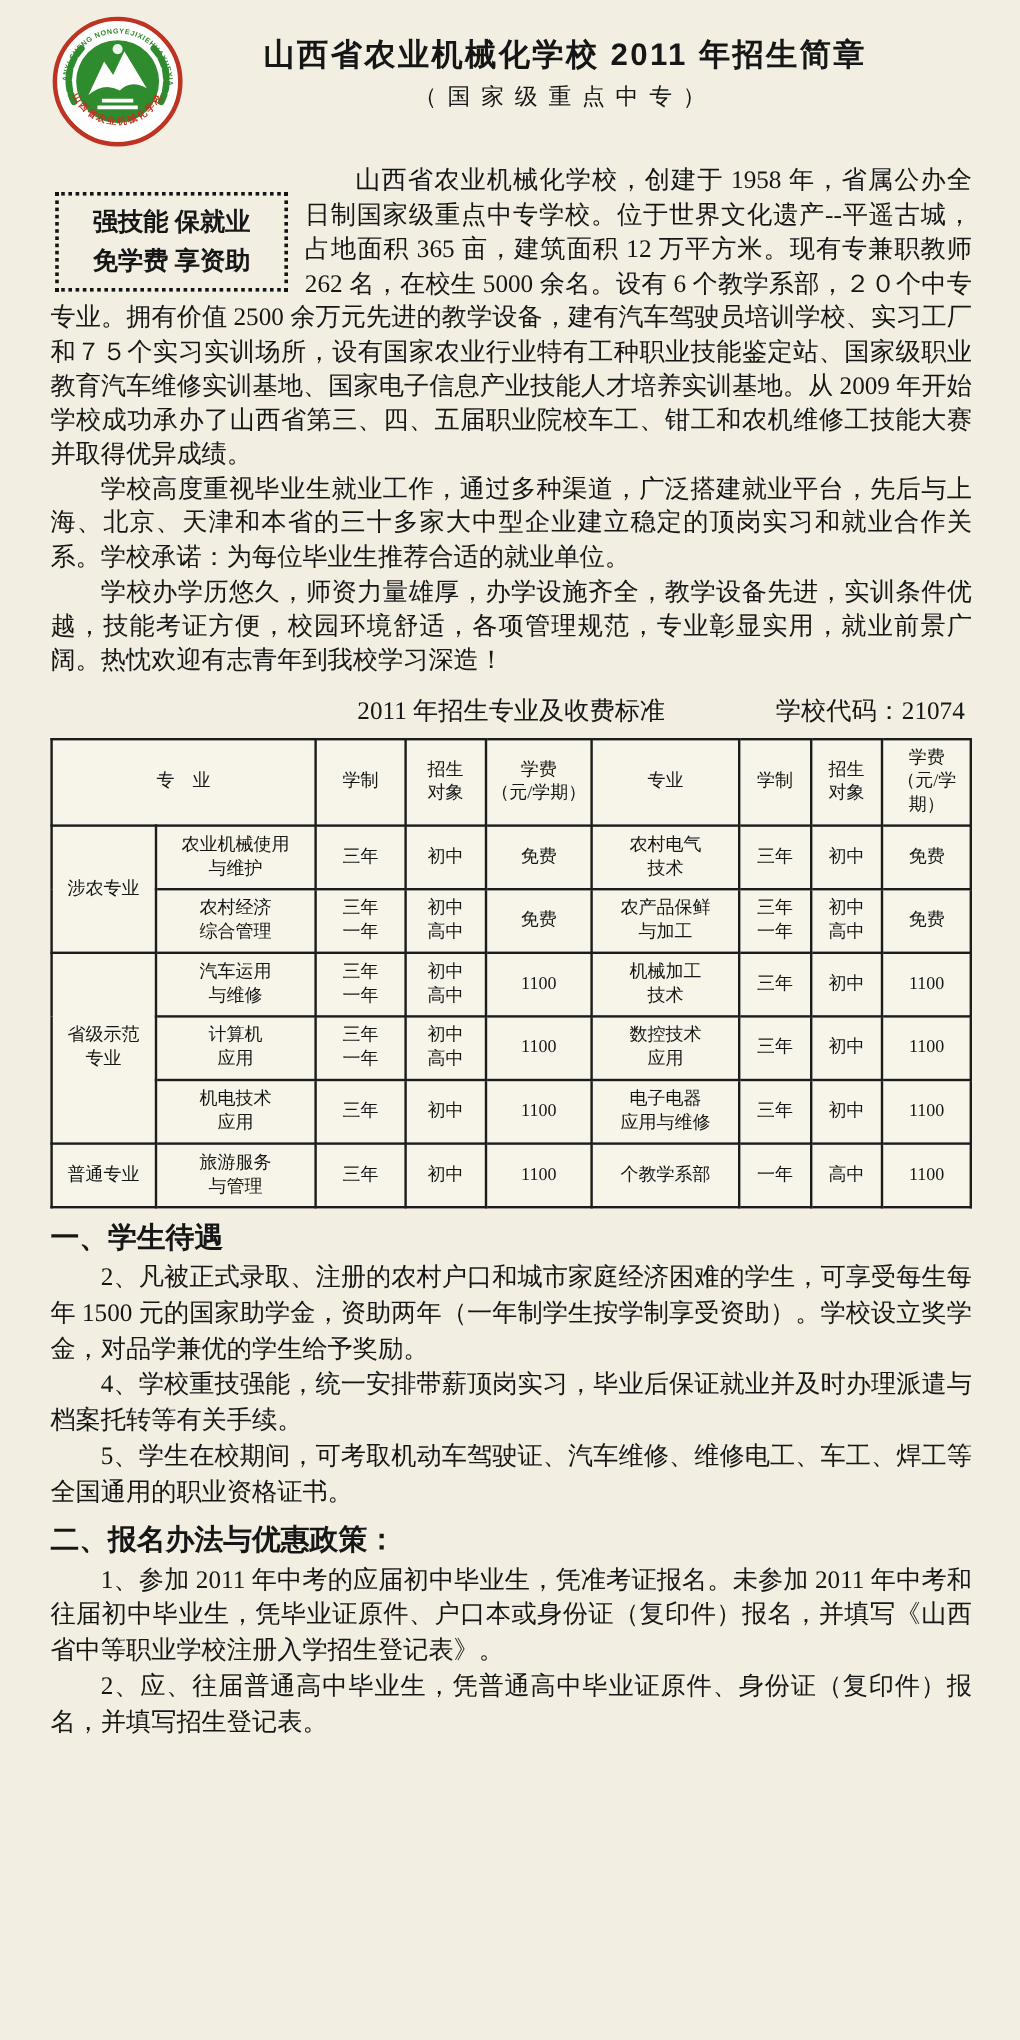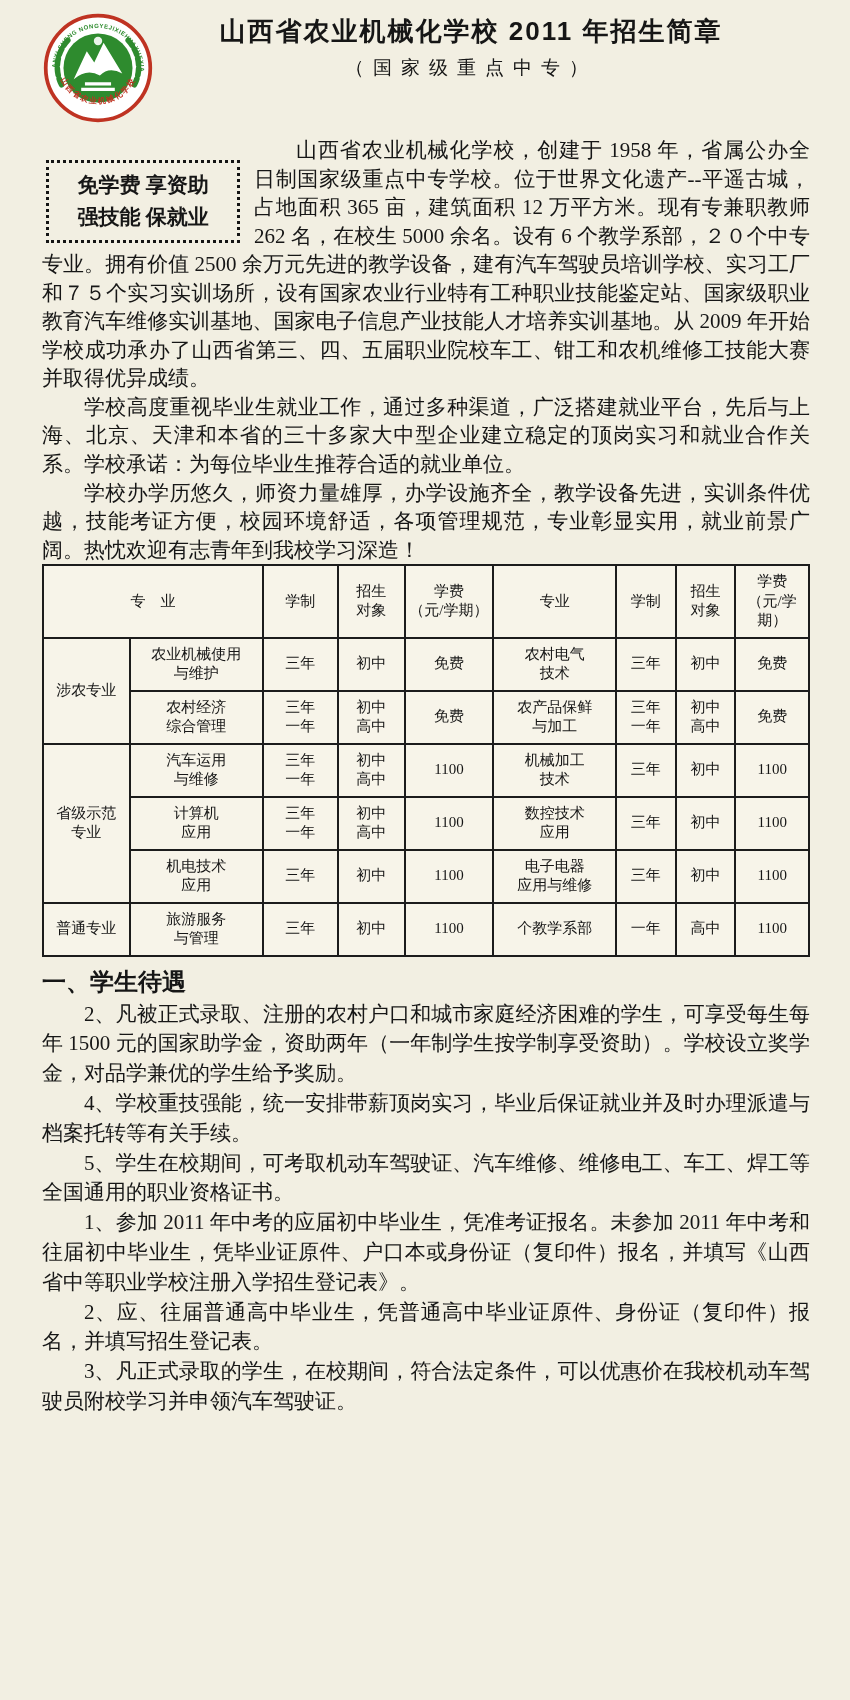--- a/index.html
+++ b/index.html
@@ -10,21 +10,21 @@
     font-family:"Liberation Serif","DejaVu Serif",serif;
     font-size:21px;line-height:1.36;
   }
   .page{box-sizing:border-box;width:850px;height:1700px;padding:10px 40px 30px 42px;
         display:flex;flex-direction:column;overflow:hidden;}
 
   
   .hdr{position:relative;min-height:114px;text-align:center;margin-bottom:4px;}
   .logo{position:absolute;left:0px;top:2px;width:112px;height:112px;}
   .title{font-family:"Liberation Sans","DejaVu Sans",sans-serif;font-weight:bold;
-         font-size:26px;letter-spacing:2px;margin:4px 0 6px;padding-left:90px;}
+         font-size:26px;letter-spacing:2px;margin:18px 0 6px;padding-left:90px;}
   .subtitle{font-family:"Liberation Sans","DejaVu Sans",sans-serif;font-weight:normal;
          font-size:19px;letter-spacing:9px;padding-left:90px;}
 
   
   .intro{margin-top:8px;}
   .intro p{margin:0;text-indent:2em;text-align:justify;}
   .slogan{float:left;width:188px;margin:24px 14px 6px 4px;border:3px dotted #141414;
           padding:7px 0;text-align:center;font-weight:bold;font-size:21px;line-height:1.5;}
 
   
@@ -71,28 +71,32 @@
       <text font-size="8.5" fill="#bf3322" font-family="Liberation Sans, sans-serif" font-weight="bold" letter-spacing="1.5">
         <textPath href="#arcBot" startOffset="50%" text-anchor="middle">山西省农业机械化学校</textPath>
       </text>
     </svg>
     <div class="title">山西省农业机械化学校 2011 年招生简章</div>
     <div class="subtitle">（国家级重点中专）</div>
   </div>
 
   <div class="intro">
     <div class="slogan">
+      <div>强技能  保就业</div>
       <div>免学费  享资助</div>
-      <div>强技能  保就业</div>
     </div>
     <p>山西省农业机械化学校，创建于 1958 年，省属公办全日制国家级重点中专学校。位于世界文化遗产--平遥古城，占地面积 365 亩，建筑面积 12 万平方米。现有专兼职教师 262 名，在校生 5000 余名。设有 6 个教学系部，２０个中专专业。拥有价值 2500 余万元先进的教学设备，建有汽车驾驶员培训学校、实习工厂和７５个实习实训场所，设有国家农业行业特有工种职业技能鉴定站、国家级职业教育汽车维修实训基地、国家电子信息产业技能人才培养实训基地。从 2009 年开始学校成功承办了山西省第三、四、五届职业院校车工、钳工和农机维修工技能大赛并取得优异成绩。</p>
     <p>学校高度重视毕业生就业工作，通过多种渠道，广泛搭建就业平台，先后与上海、北京、天津和本省的三十多家大中型企业建立稳定的顶岗实习和就业合作关系。学校承诺：为每位毕业生推荐合适的就业单位。</p>
     <p>学校办学历悠久，师资力量雄厚，办学设施齐全，教学设备先进，实训条件优越，技能考证方便，校园环境舒适，各项管理规范，专业彰显实用，就业前景广阔。热忱欢迎有志青年到我校学习深造！</p>
   </div>
 
+  <div class="tbl-head">
+    <span>2011 年招生专业及收费标准</span>
+    <span class="tbl-code">学校代码：21074</span>
+  </div>
 
   <table>
     <colgroup>
       <col class="c-group">
         <col class="c-major">
         <col class="c-years">
         <col class="c-target">
       <col class="c-fee">
         <col class="c-major2">
         <col class="c-years2">
@@ -203,23 +207,23 @@
   </table>
 
   <div id="sections">
       <div class="sec">
         <h2>一、学生待遇</h2>
         <p>2、凡被正式录取、注册的农村户口和城市家庭经济困难的学生，可享受每生每年 1500 元的国家助学金，资助两年（一年制学生按学制享受资助）。学校设立奖学金，对品学兼优的学生给予奖励。</p>
         <p>4、学校重技强能，统一安排带薪顶岗实习，毕业后保证就业并及时办理派遣与档案托转等有关手续。</p>
         <p>5、学生在校期间，可考取机动车驾驶证、汽车维修、维修电工、车工、焊工等全国通用的职业资格证书。</p>
       </div>
       <div class="sec">
+        <h2>二、报名办法与优惠政策：</h2>
         <p>1、参加 2011 年中考的应届初中毕业生，凭准考证报名。未参加 2011 年中考和往届初中毕业生，凭毕业证原件、户口本或身份证（复印件）报名，并填写《山西省中等职业学校注册入学招生登记表》。</p>
         <p>2、应、往届普通高中毕业生，凭普通高中毕业证原件、身份证（复印件）报名，并填写招生登记表。</p>
-        <p>3、凡正式录取的学生，在校期间，符合法定条件，可以优惠价在我校机动车驾驶员附校学习并申领汽车驾驶证。</p>
       </div>
     </div>
 
   <div class="ftr">
     <div class="fcol" id="ftr-left"></div>
     <div class="fcol" id="ftr-right"></div>
   </div>
 
 </div>
 

